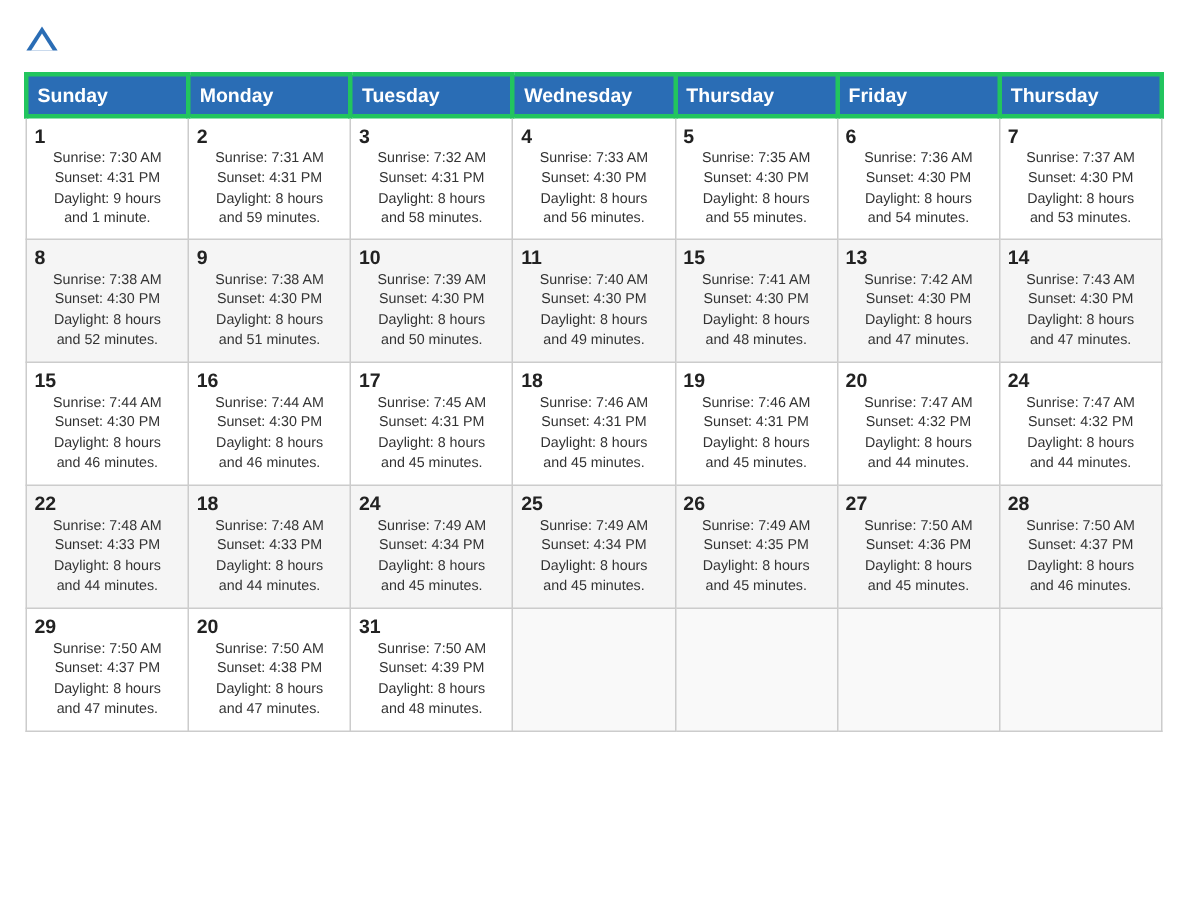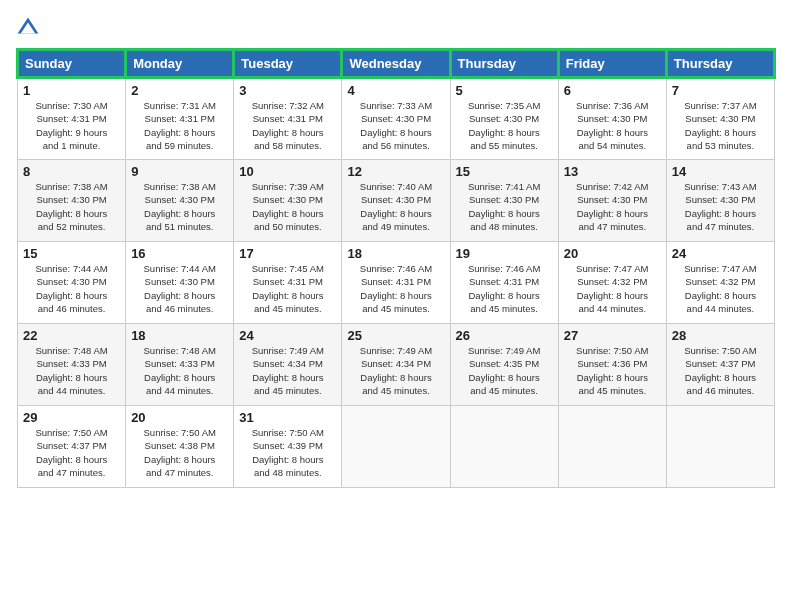--- a/index.html
+++ b/index.html
@@ -169,21 +169,21 @@
           </td>
           <td>
             <span class="day-num">9</span>
             <div class="day-info">Sunrise: 7:38 AM<br>Sunset: 4:30 PM<br>Daylight: 8 hours<br>and 51 minutes.</div>
           </td>
           <td>
             <span class="day-num">10</span>
             <div class="day-info">Sunrise: 7:39 AM<br>Sunset: 4:30 PM<br>Daylight: 8 hours<br>and 50 minutes.</div>
           </td>
           <td>
-            <span class="day-num">12</span>
+            <span class="day-num">11</span>
             <div class="day-info">Sunrise: 7:40 AM<br>Sunset: 4:30 PM<br>Daylight: 8 hours<br>and 49 minutes.</div>
           </td>
           <td>
             <span class="day-num">15</span>
             <div class="day-info">Sunrise: 7:41 AM<br>Sunset: 4:30 PM<br>Daylight: 8 hours<br>and 48 minutes.</div>
           </td>
           <td>
             <span class="day-num">13</span>
             <div class="day-info">Sunrise: 7:42 AM<br>Sunset: 4:30 PM<br>Daylight: 8 hours<br>and 47 minutes.</div>
           </td>

